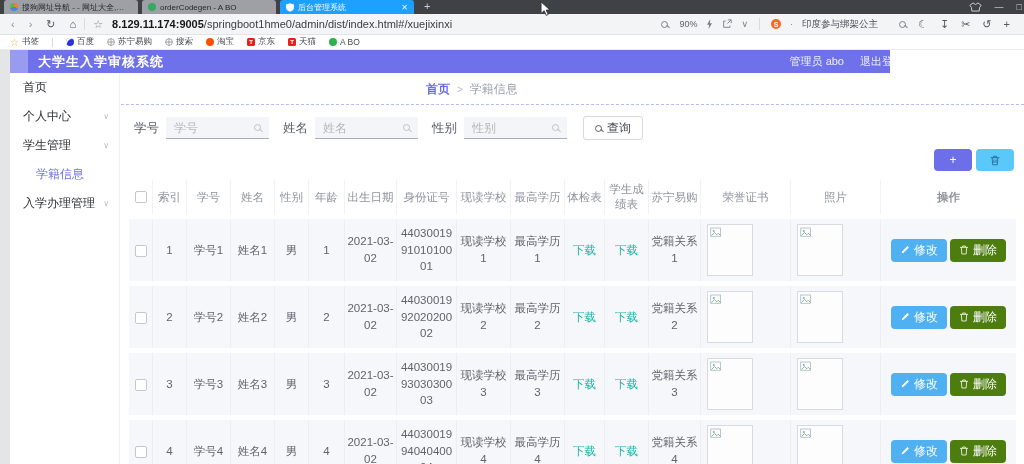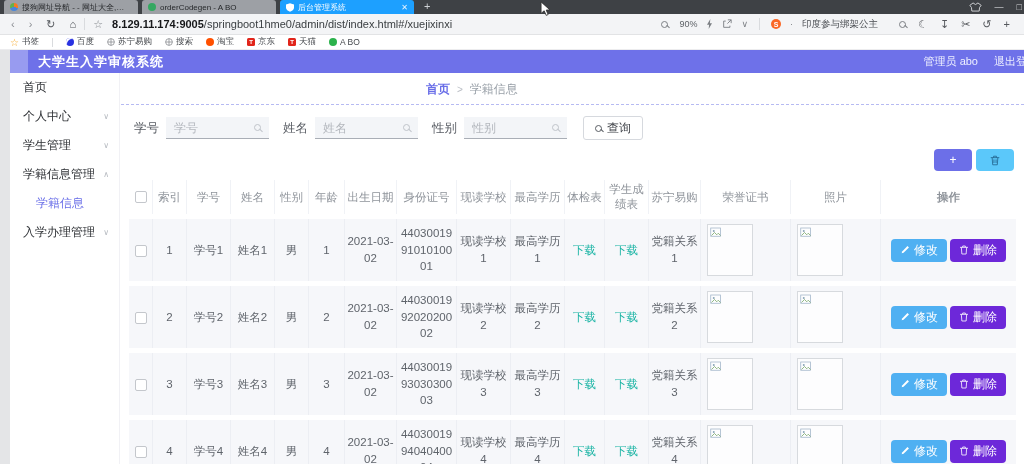--- a/index.html
+++ b/index.html
@@ -51,21 +51,21 @@
   .dot-ic { width:8px; height:8px; border-radius:50%; display:inline-block; }
   .dot-ic.baidu { background:#2932e1; box-shadow:inset 2px 2px 0 -1px #fff; }
   .dot-ic.taobao { background:#ff5000; }
   .dot-ic.abo { background:#2bb24c; }
   .sq-ic { width:8px; height:8px; border-radius:1.5px; background:#e1251b; color:#fff; font-size:6px;
     font-weight:bold; display:flex; align-items:center; justify-content:center; }
   .globe { width:8px; height:8px; }
 
   
   .left-strip { position:absolute; left:0; top:50px; width:10px; height:414px; background:#e4e5e7; }
-  .app-header { position:absolute; left:10px; top:50px; width:1014px; height:23px; background:#6e71e9;
+  .app-header { position:absolute; left:10px; top:50px; width:880px; height:23px; background:#6e71e9;
     display:flex; align-items:center; overflow:hidden; }
   .hdr-square { width:18px; height:23px; background:#989bf0; flex:0 0 auto; }
   .app-title { color:#fff; font-size:13px; font-weight:bold; margin-left:10px; letter-spacing:1px; }
   .hdr-right { margin-left:auto; margin-right:-14px; display:flex; align-items:center; gap:16px;
     color:#eef0ff; font-size:11px; white-space:nowrap; }
 
   
   .sidebar { position:absolute; left:10px; top:73px; width:110px; height:391px; background:#fff;
     border-right:1px solid #f1f1f5; font-size:12px; color:#2e3135; }
   .side-item { height:29px; line-height:29px; padding-left:13px; position:relative; cursor:default; }
@@ -109,21 +109,21 @@
   .cb { display:inline-block; width:12px; height:12px; background:#fff; border:1px solid #c4c7cc;
     border-radius:2px; vertical-align:middle; cursor:pointer; }
   .breakall { word-break:break-all; }
   a.dl { color:#17b3a3; text-decoration:none; cursor:pointer;margin-top:18px; }
   .img-ph { width:46px; height:52px; background:#fdfdfe; border:1px solid #d7dade; margin:2px auto 2px 4px;
     position:relative; }
   .img-ph svg { position:absolute; left:2px; top:2px; }
   .btn-edit, .btn-del { display:inline-flex; align-items:center; gap:4px; height:23px; padding:0 9px;
     border:none; border-radius:4px; color:#fff; font-size:12px; cursor:pointer; }
   .btn-edit { background:#4fb0f2; }
-  .btn-del { background:#6d28d9; }
+  .btn-del { background:#4d7c0f; }
 </style>
 </head>
 <body>
 
 <div class="tabbar">
   <div class="tab">
     <span class="fav sogou"></span>
     <span class="title">搜狗网址导航 - - 网址大全,实用网...</span>
   </div>
   <div class="tab">
@@ -237,24 +237,20 @@
   <div class="side-item">
     <span>首页</span>
   </div>
   <div class="side-item">
     <span>个人中心</span>
     <span class="chev">∨</span>
   </div>
   <div class="side-item">
     <span>学生管理</span>
     <span class="chev">∨</span>
-  </div>
-  <div class="side-item">
-    <span>学籍信息管理</span>
-    <span class="chev">∧</span>
   </div>
   <div class="side-item child">
     <span>学籍信息</span>
   </div>
   <div class="side-item">
     <span>入学办理管理</span>
     <span class="chev">∨</span>
   </div>
 </div>
 

